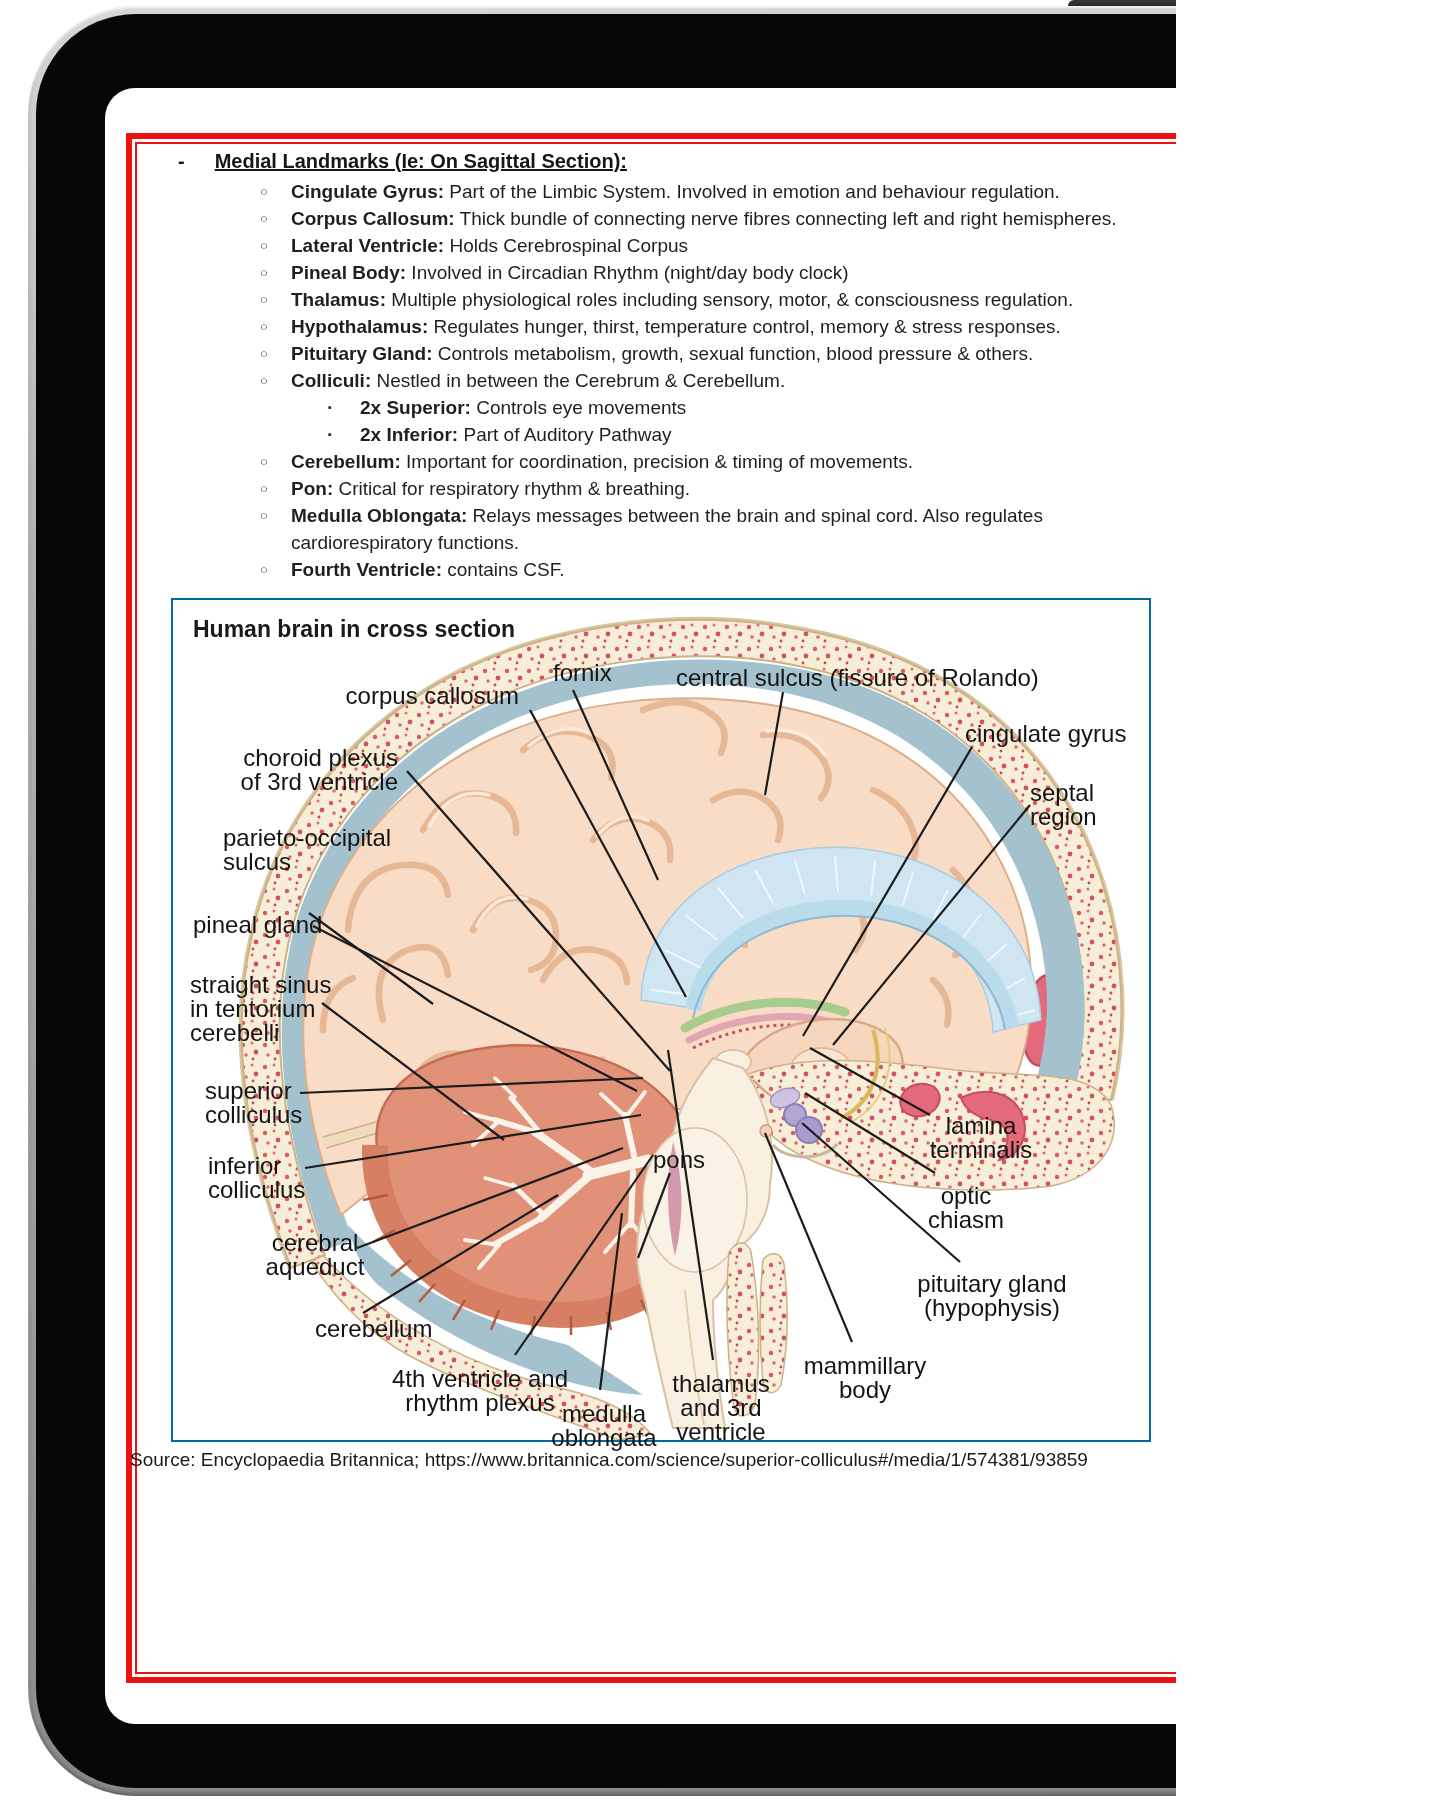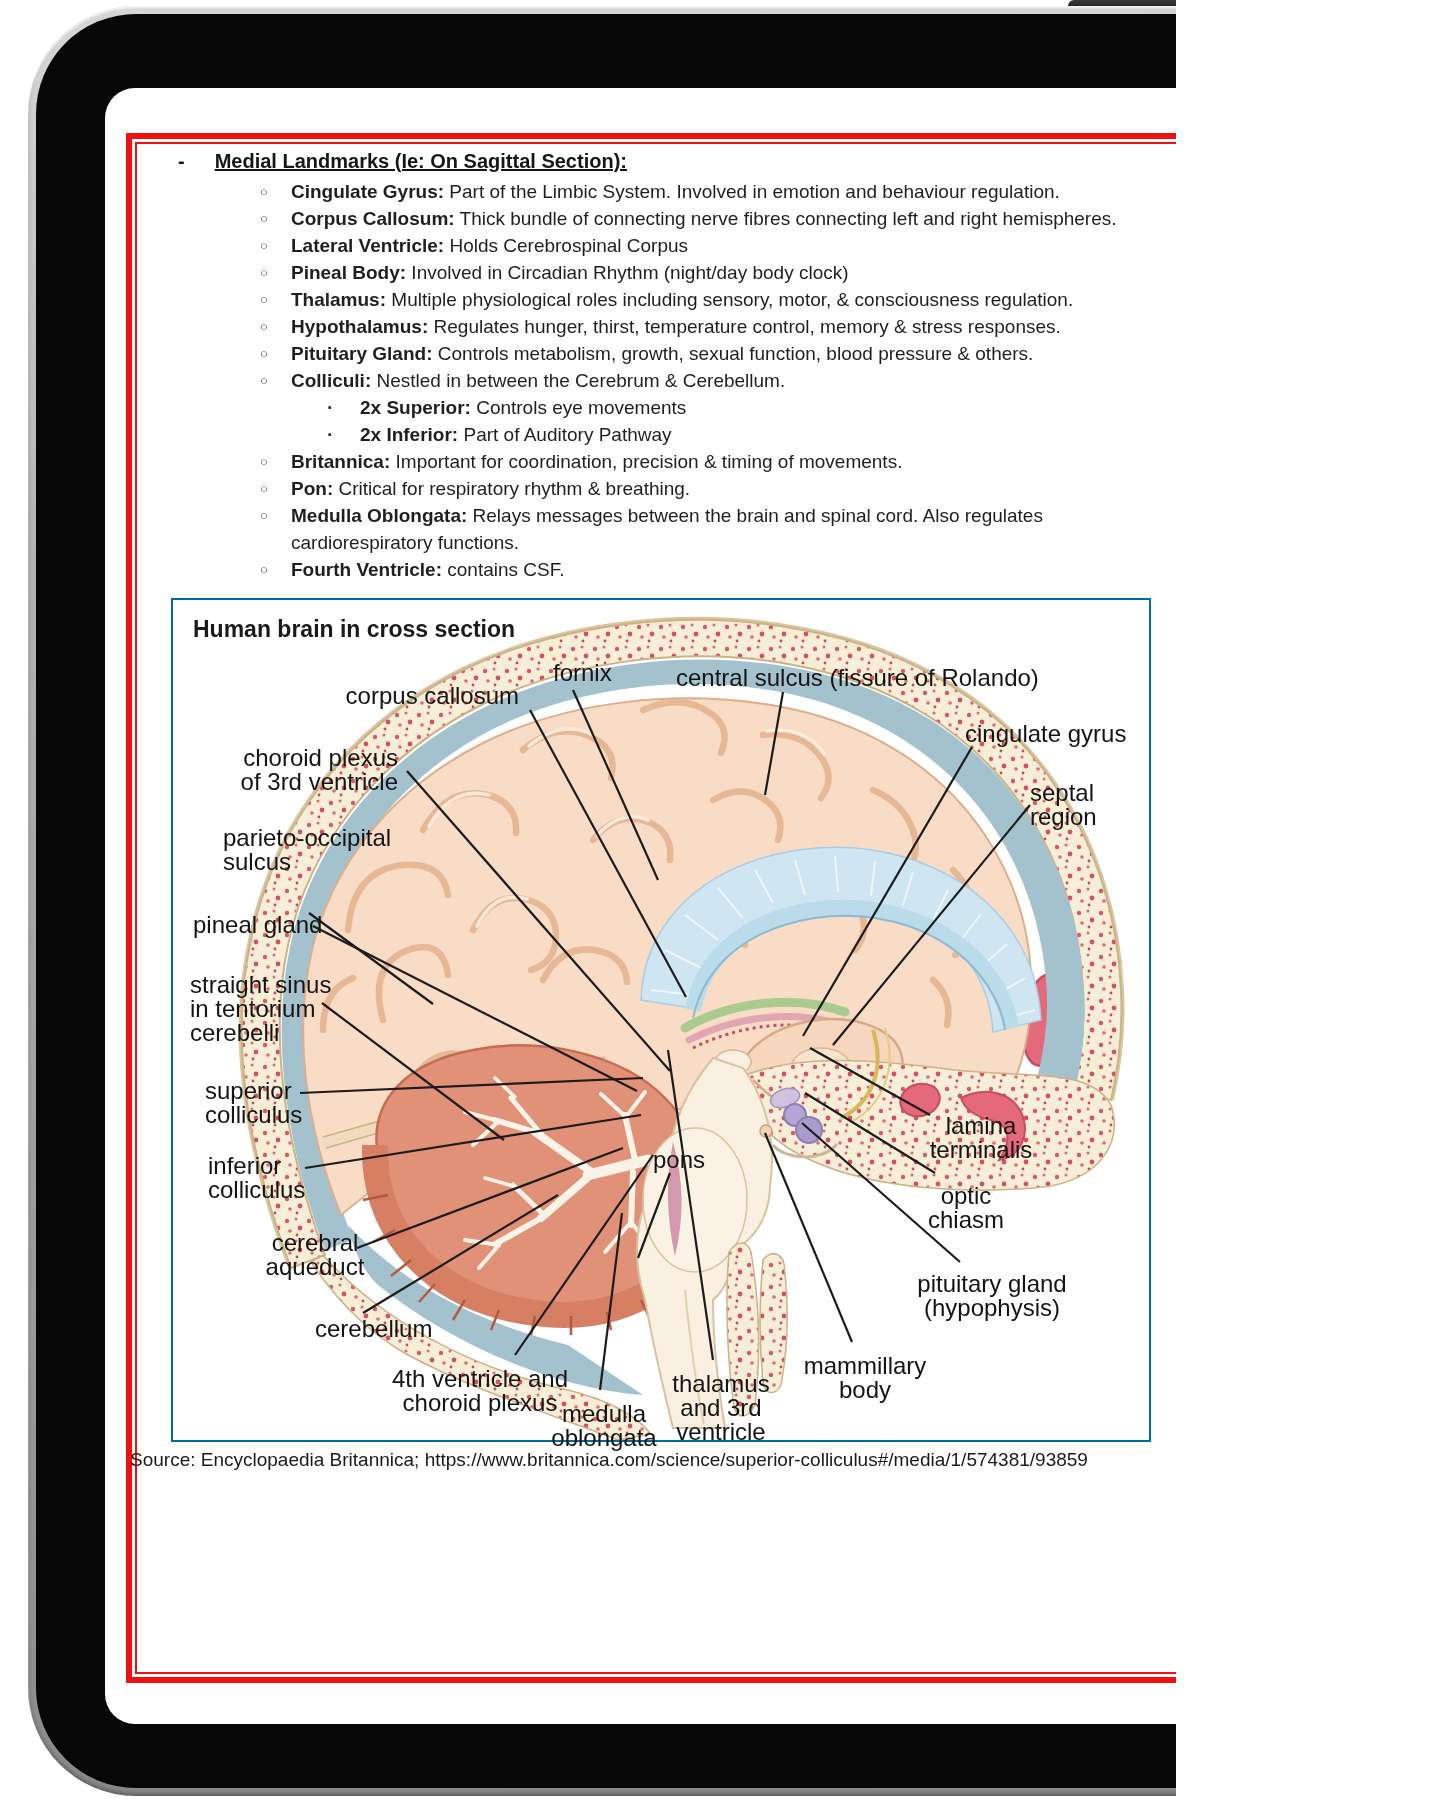--- a/index.html
+++ b/index.html
@@ -83,21 +83,21 @@
             <div class="item"><span class="marker">○</span><span class="term">Cingulate Gyrus:</span> <span>Part of the Limbic System. Involved in emotion and behaviour regulation.</span></div>
             <div class="item"><span class="marker">○</span><span class="term">Corpus Callosum:</span> <span>Thick bundle of connecting nerve fibres connecting left and right hemispheres.</span></div>
             <div class="item"><span class="marker">○</span><span class="term">Lateral Ventricle:</span> <span>Holds Cerebrospinal Corpus</span></div>
             <div class="item"><span class="marker">○</span><span class="term">Pineal Body:</span> <span>Involved in Circadian Rhythm (night/day body clock)</span></div>
             <div class="item"><span class="marker">○</span><span class="term">Thalamus:</span> <span>Multiple physiological roles including sensory, motor, &amp; consciousness regulation.</span></div>
             <div class="item"><span class="marker">○</span><span class="term">Hypothalamus:</span> <span>Regulates hunger, thirst, temperature control, memory &amp; stress responses.</span></div>
             <div class="item"><span class="marker">○</span><span class="term">Pituitary Gland:</span> <span>Controls metabolism, growth, sexual function, blood pressure &amp; others.</span></div>
             <div class="item"><span class="marker">○</span><span class="term">Colliculi:</span> <span>Nestled in between the Cerebrum &amp; Cerebellum.</span></div>
             <div class="item l2"><span class="marker">▪</span><span class="term">2x Superior:</span> <span>Controls eye movements</span></div>
             <div class="item l2"><span class="marker">▪</span><span class="term">2x Inferior:</span> <span>Part of Auditory Pathway</span></div>
-            <div class="item"><span class="marker">○</span><span class="term">Britannica:</span> <span>Important for coordination, precision &amp; timing of movements.</span></div>
+            <div class="item"><span class="marker">○</span><span class="term">Cerebellum:</span> <span>Important for coordination, precision &amp; timing of movements.</span></div>
             <div class="item"><span class="marker">○</span><span class="term">Pon:</span> <span>Critical for respiratory rhythm &amp; breathing.</span></div>
             <div class="item"><span class="marker">○</span><span class="term">Medulla Oblongata:</span> <span>Relays messages between the brain and spinal cord. Also regulates</span><span class="block">cardiorespiratory functions.</span></div>
             <div class="item"><span class="marker">○</span><span class="term">Fourth Ventricle:</span> <span>contains CSF.</span></div>
           </div>
 
           <div class="figure-box">
             <svg class="fig-svg" viewBox="0 0 976 840" xmlns="http://www.w3.org/2000/svg">
               <defs>
                 <pattern id="bdots" width="22" height="22" patternUnits="userSpaceOnUse">
                   <rect width="22" height="22" fill="#f6eed6"></rect>
@@ -308,21 +308,21 @@
 in tentorium
 cerebelli</div>
             <div class="flabel" style="left:32px;top:479px;">superior
 colliculus</div>
             <div class="flabel" style="left:35px;top:554px;">inferior
 colliculus</div>
             <div class="flabel" style="left:88px;top:631px;width:108px;text-align:center;">cerebral
 aqueduct</div>
             <div class="flabel" style="left:142px;top:717px;">cerebellum</div>
             <div class="flabel cen" style="left:307px;top:759px;">4th ventricle and
-choroid plexus</div>
+rhythm plexus</div>
             <div class="flabel cen" style="left:431px;top:794px;">medulla
 oblongata</div>
             <div class="flabel cen" style="left:548px;top:764px;">thalamus
 and 3rd
 ventricle</div>
             <div class="flabel cen" style="left:692px;top:746px;">mammillary
 body</div>
             <div class="flabel cen" style="left:819px;top:664px;">pituitary gland
 (hypophysis)</div>
             <div class="flabel cen" style="left:793px;top:576px;">optic

